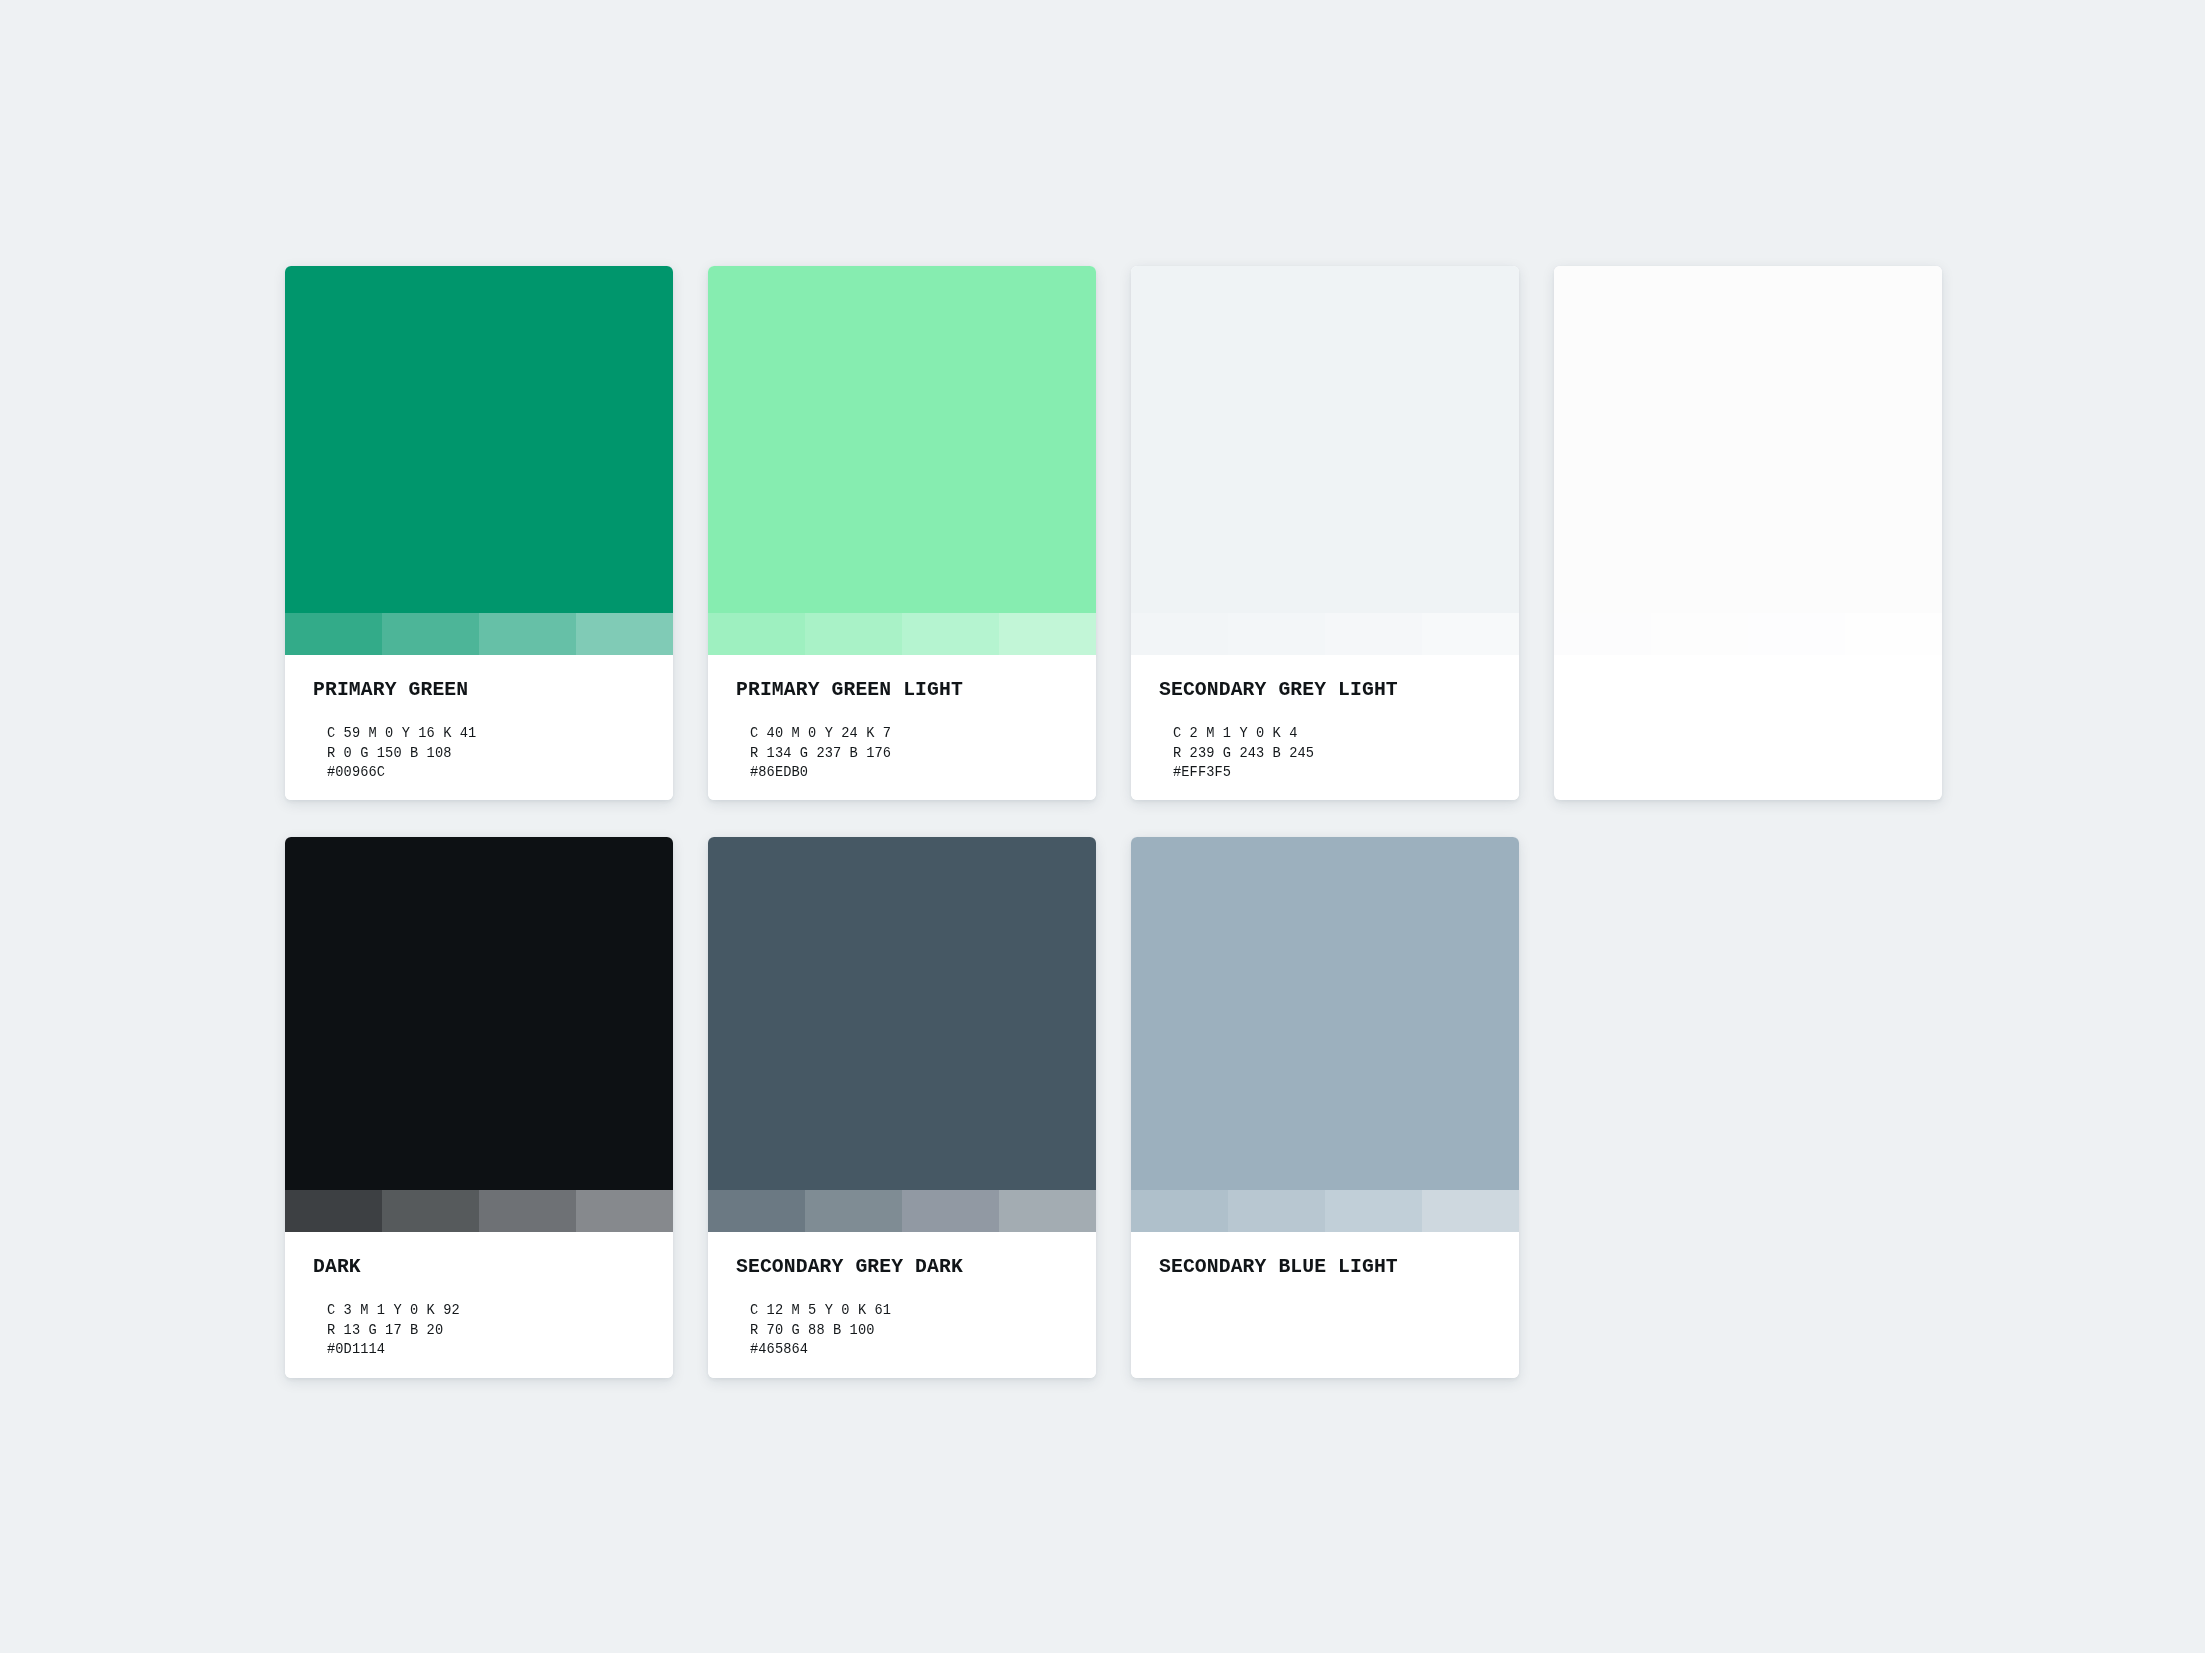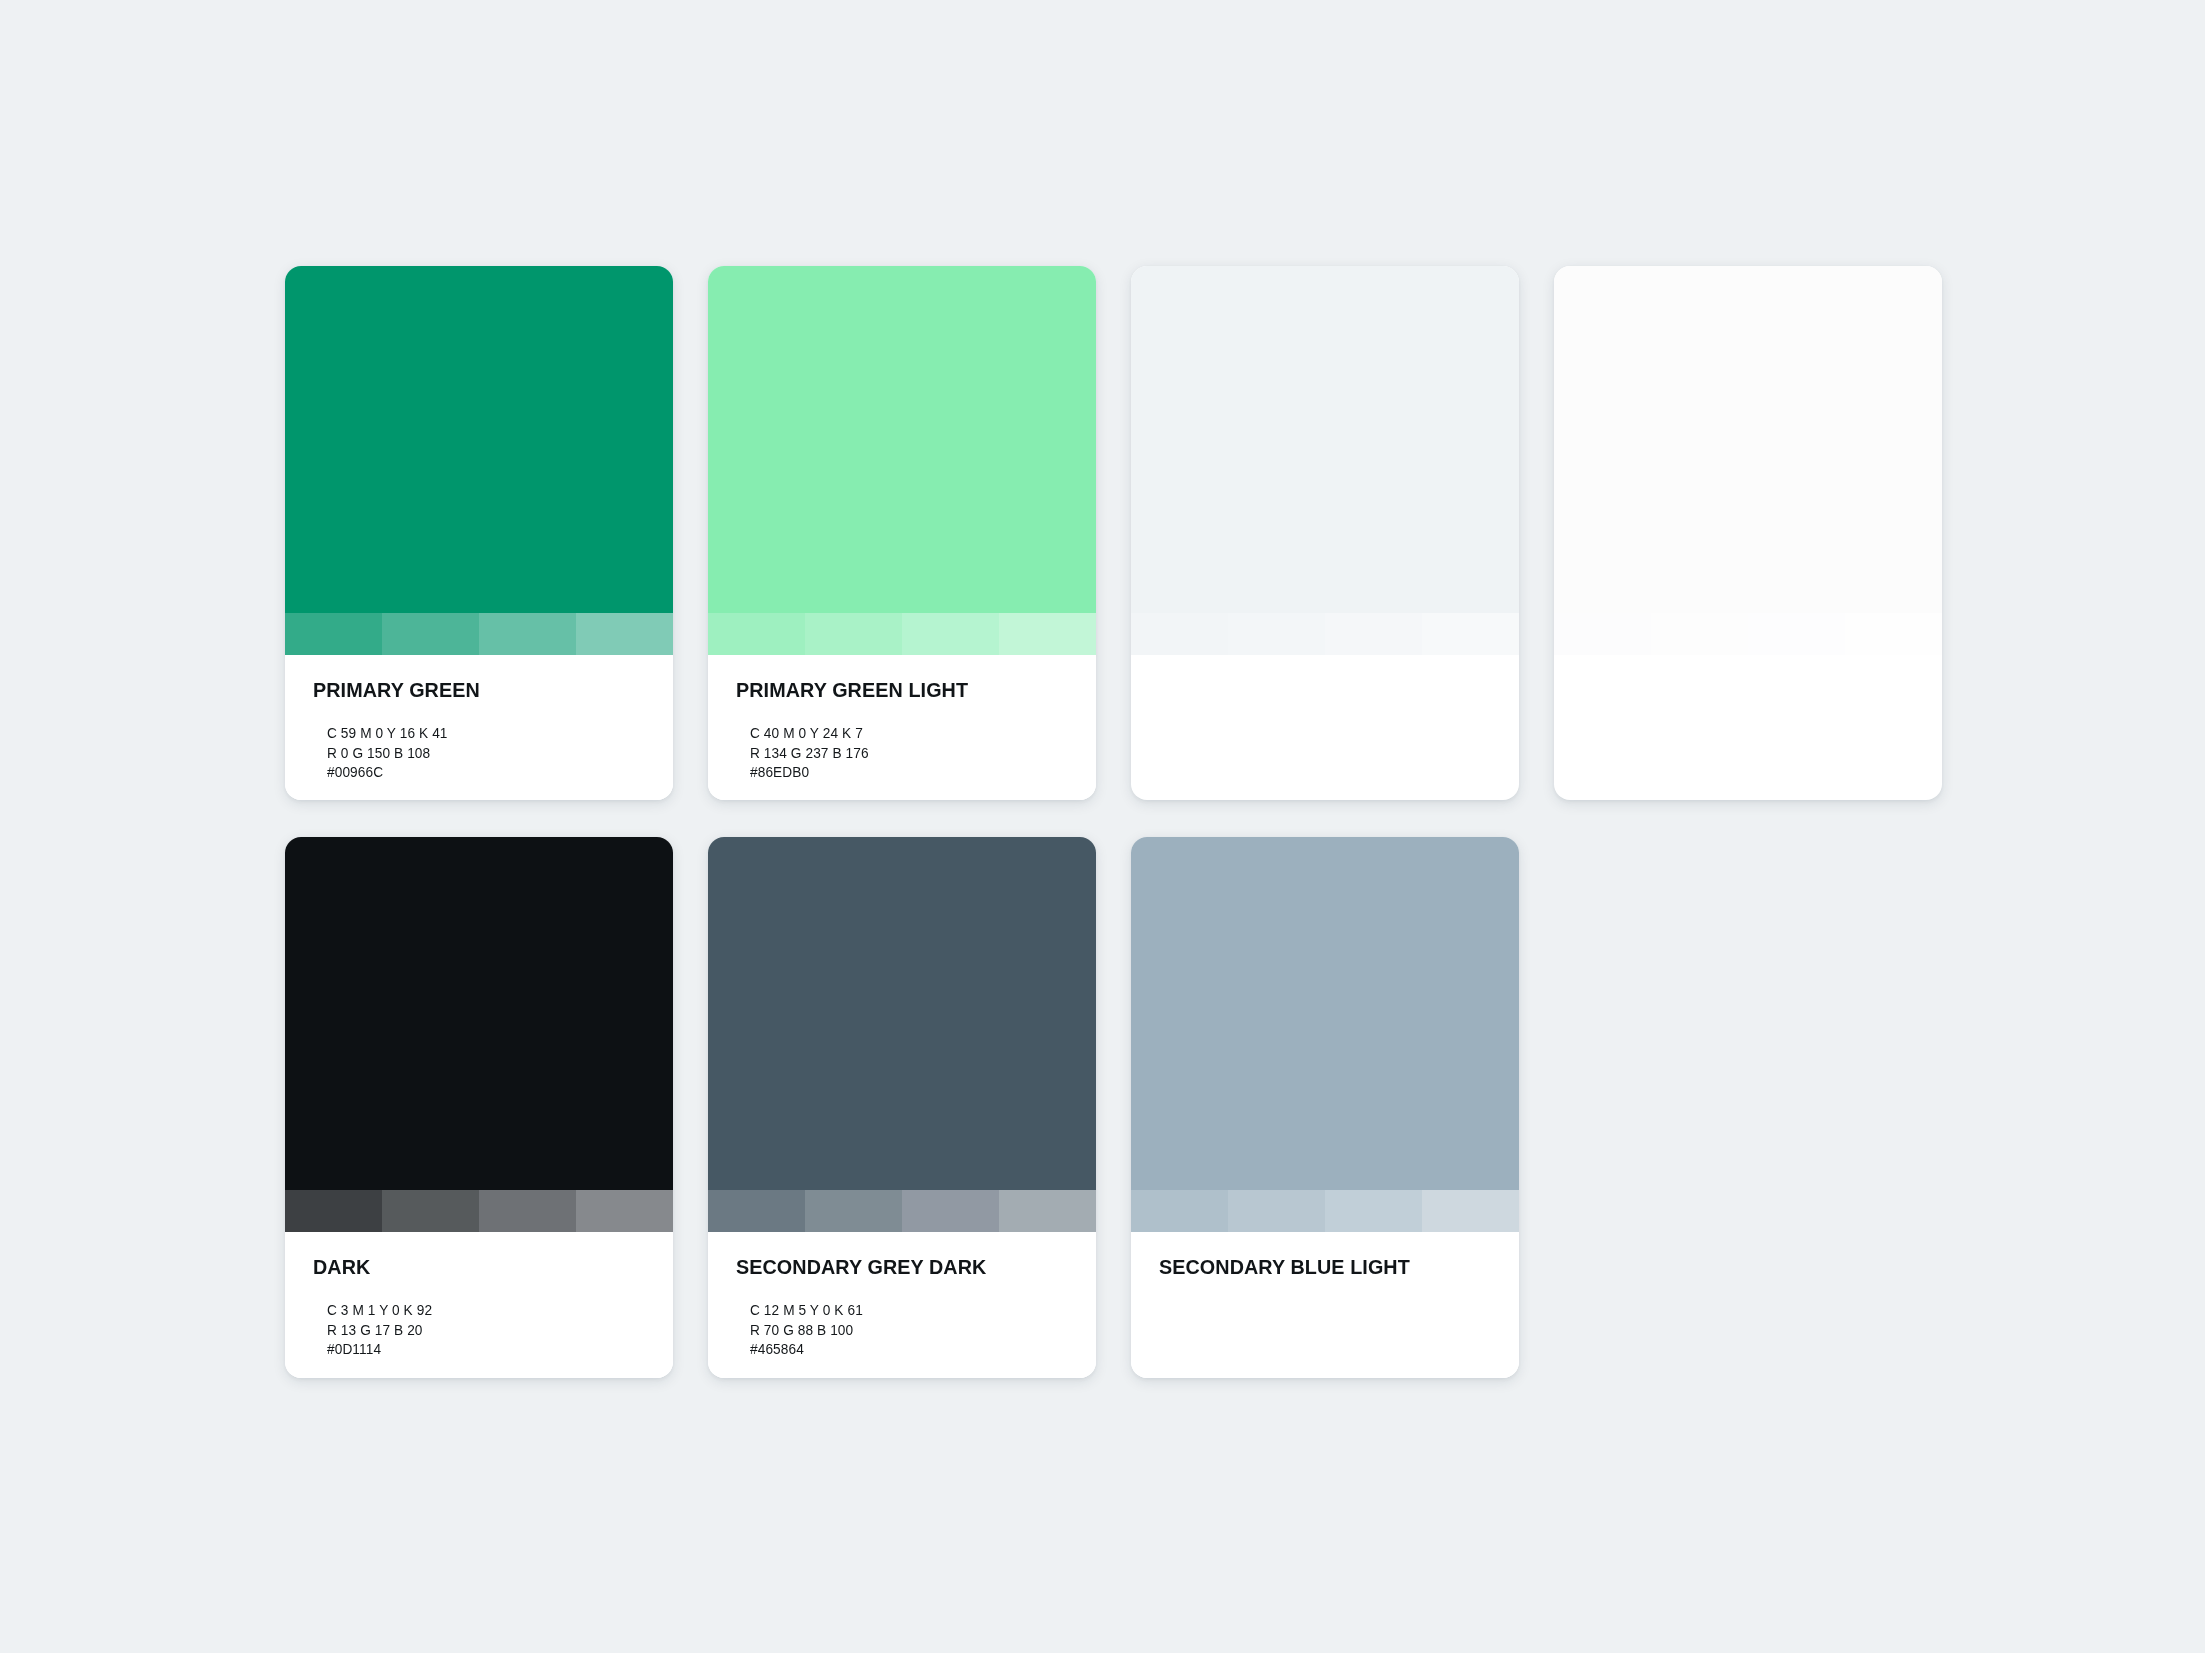--- a/index.html
+++ b/index.html
@@ -24,26 +24,27 @@
     display: grid;
     grid-template-columns: repeat(4, 388px);
     grid-template-rows: 534px 541px;
     column-gap: 35px;
     row-gap: 37px;
   }
 
   .swatch-card {
     position: relative;
     background: #ffffff;
-    border-radius: 16px;
+    border-radius: 6px;
     overflow: hidden;
     box-shadow: 0 3.4px 12.6px rgba(24, 42, 56, 0.10),
                 0 1.1px 3.4px rgba(24, 42, 56, 0.05);
     display: flex;
     flex-direction: column;
+    font-family: Liberation Mono, monospace;
   }
 
   
   .color-block {
     position: relative;
     flex: 0 0 auto;
     display: flex;
     flex-direction: column;
   }
   .row-top .color-block { height: 389px; }
@@ -146,20 +147,28 @@
     <div class="swatch-card row-top">
       <div class="color-block">
         <div class="color-main" style="background: rgb(239, 243, 245);"></div>
         <div class="tint-ramp">
           <div class="tint-step" style="background: rgb(242, 245, 247);"></div>
           <div class="tint-step" style="background: rgb(243, 246, 248);"></div>
           <div class="tint-step" style="background: rgb(245, 247, 249);"></div>
           <div class="tint-step" style="background: rgb(247, 249, 250);"></div>
         </div>
       </div>
+      <div class="label-panel">
+        <div class="swatch-title">SECONDARY GREY LIGHT</div>
+        <div class="spec-list">
+          <div class="spec-line">C 2 M 1 Y 0 K 4</div>
+          <div class="spec-line">R 239 G 243 B 245</div>
+          <div class="spec-line">#EFF3F5</div>
+        </div>
+      </div>
     </div>
     <div class="swatch-card row-top">
       <div class="color-block">
         <div class="color-main" style="background: rgb(252, 252, 252);"></div>
         <div class="tint-ramp">
           <div class="tint-step" style="background: rgb(252, 252, 253);"></div>
           <div class="tint-step" style="background: rgb(253, 253, 253);"></div>
           <div class="tint-step" style="background: rgb(253, 253, 254);"></div>
           <div class="tint-step" style="background: rgb(254, 254, 254);"></div>
         </div>

